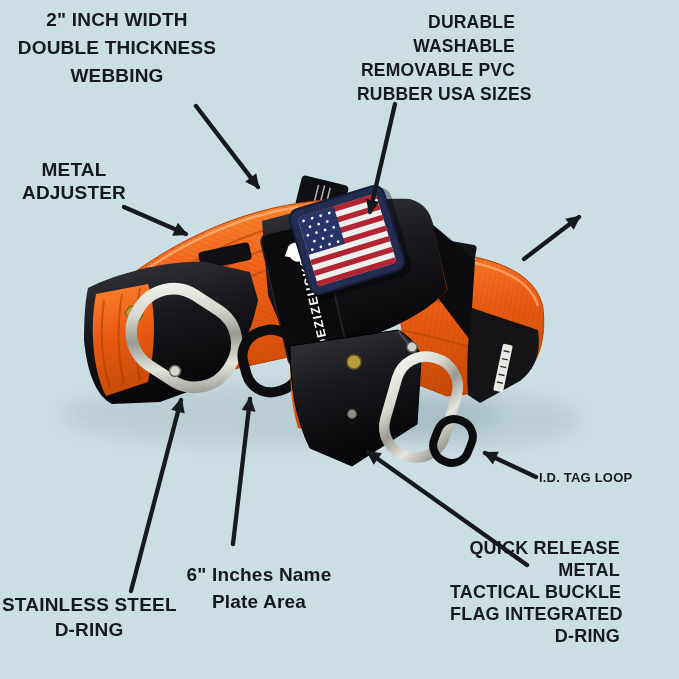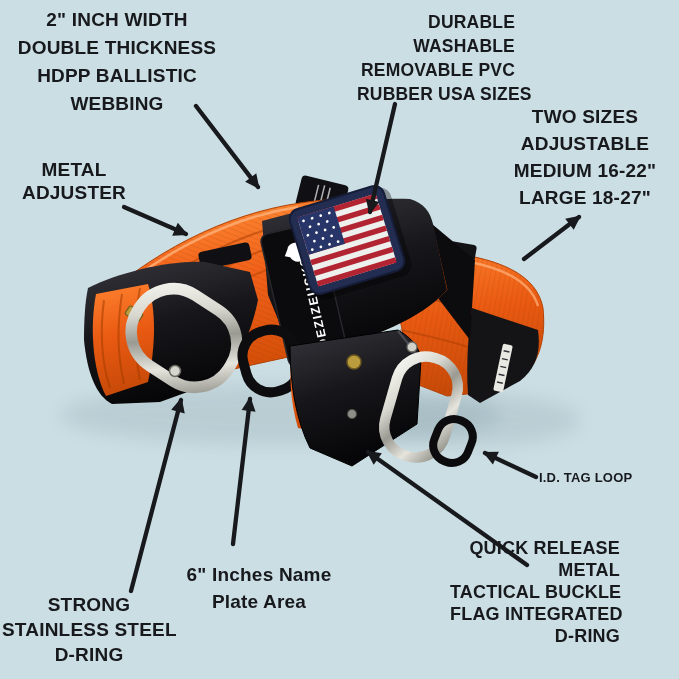--- a/index.html
+++ b/index.html
@@ -203,45 +203,37 @@
       <line x1="131" y1="591" x2="181" y2="400" marker-end="url(#ah)"></line>
       <line x1="233" y1="544" x2="250" y2="399" marker-end="url(#ah)"></line>
       <line x1="527" y1="565" x2="368" y2="452" marker-end="url(#ah)"></line>
       <line x1="536" y1="477" x2="485" y2="453" marker-end="url(#ah)"></line>
     </g>
   </svg>
 
   <div class="ann" id="ann-webbing">
     <div>2" INCH WIDTH</div>
     <div>DOUBLE THICKNESS</div>
-    <div>HDPP BALLISTIC</div>
     <div>WEBBING</div>
   </div>
 
   <div class="ann" id="ann-flag">
     <div>DURABLE</div>
     <div>WASHABLE</div>
     <div>REMOVABLE PVC</div>
     <div>RUBBER USA SIZES</div>
   </div>
 
-  <div class="ann" id="ann-sizes">
-    <div>TWO SIZES</div>
-    <div>ADJUSTABLE</div>
-    <div>MEDIUM 16-22"</div>
-    <div>LARGE 18-27"</div>
-  </div>
 
   <div class="ann" id="ann-adjuster">
     <div>METAL</div>
     <div>ADJUSTER</div>
   </div>
 
   <div class="ann" id="ann-stainless">
-    <div>STRONG</div>
     <div>STAINLESS STEEL</div>
     <div>D-RING</div>
   </div>
 
   <div class="ann" id="ann-nameplate">
     <div>6" Inches Name</div>
     <div>Plate Area</div>
   </div>
 
   <div class="ann" id="ann-idtag">

